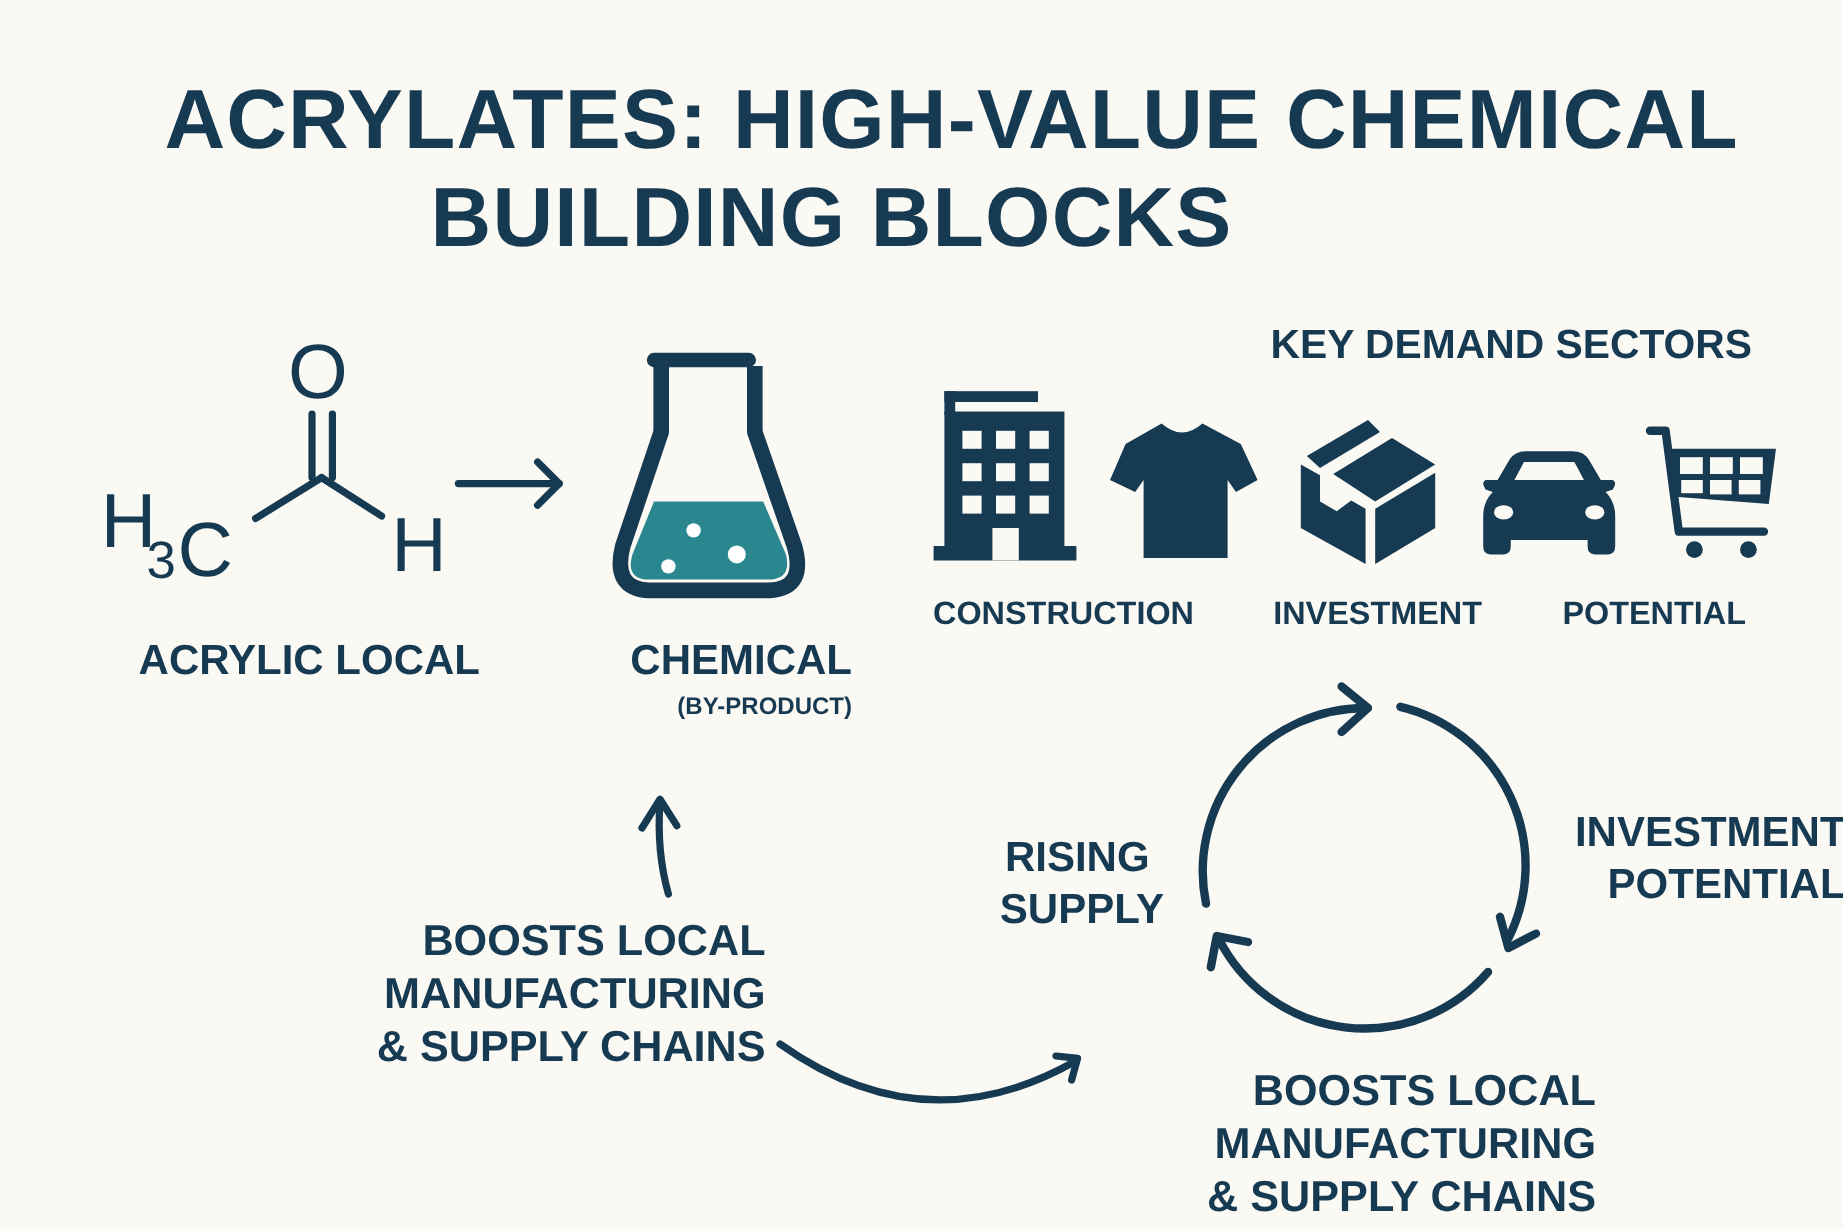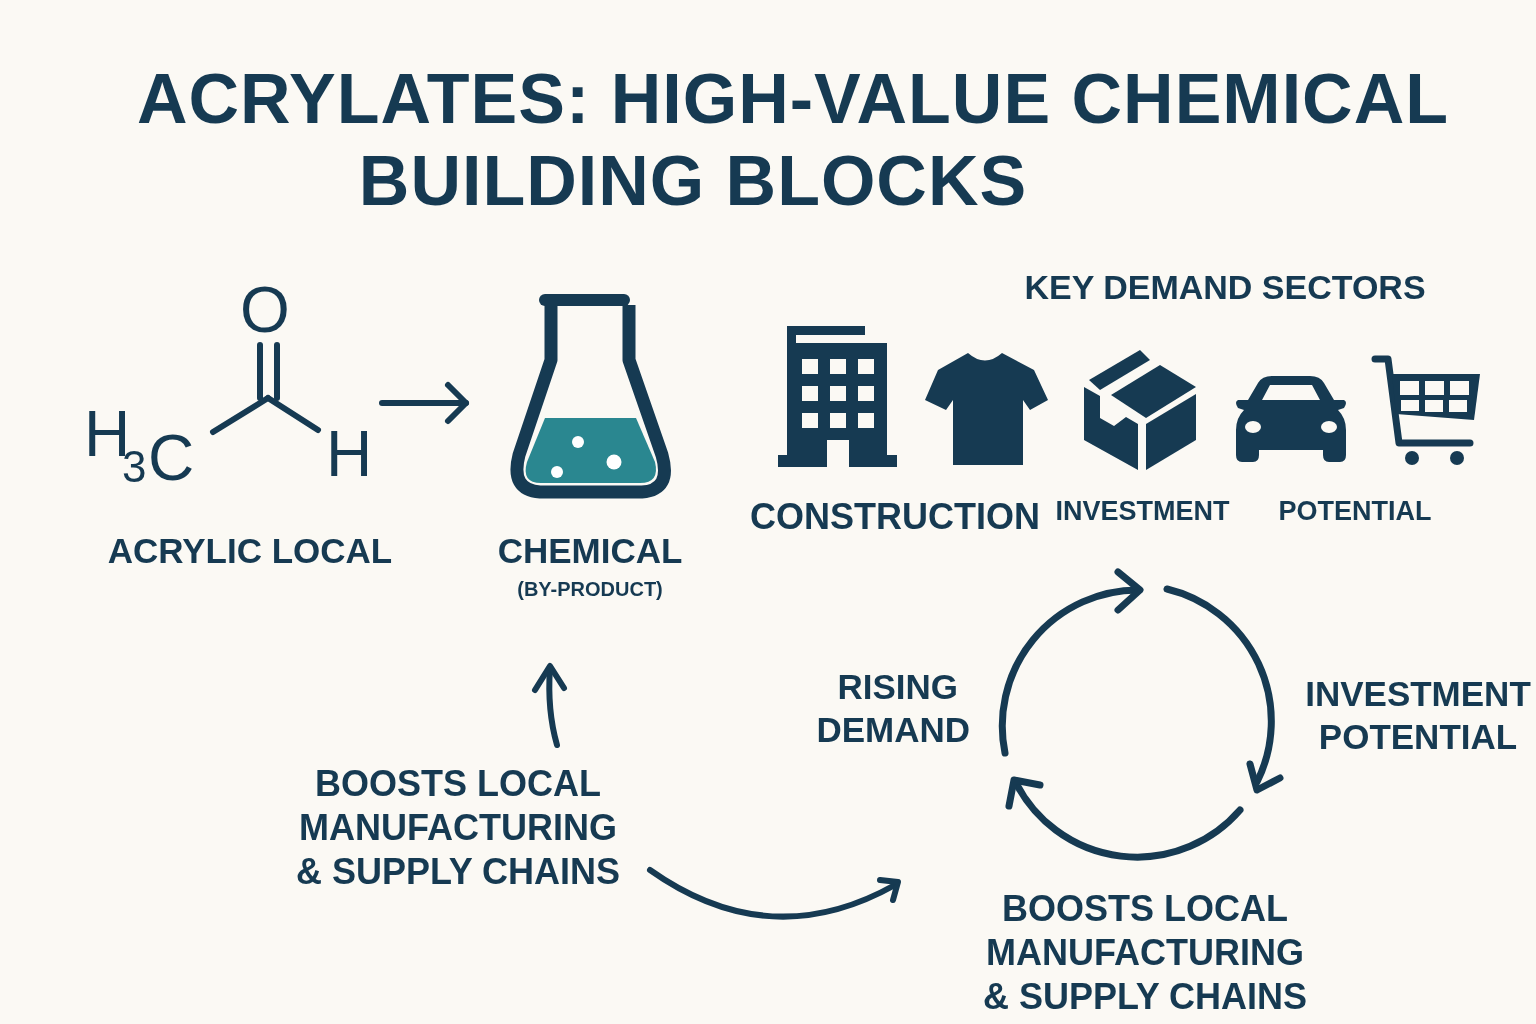--- a/index.html
+++ b/index.html
@@ -12,21 +12,21 @@
   }
   .title {
     position: absolute; left: 0; top: 58px; width: 1586px;
     text-align: center; font-weight: 700; font-size: 70px; line-height: 82px;
     letter-spacing: 1px; color: #163a52;
   }
   .title .l1 { display:block; }
   .title .l2 { display:block; margin-left: -200px; }
   .lbl {
     position: absolute; font-weight: 700; color: #163a52;
-    text-align: center; white-space: nowrap;
+    text-align: right; white-space: nowrap;
   }
   svg { position: absolute; overflow: visible; }
   .chem-text { font-family: "Liberation Sans", sans-serif; fill: #163a52; }
 </style>
 </head>
 <body>
 
 <div class="title">
   <span class="l1">ACRYLATES: HIGH-VALUE CHEMICAL</span>
   <span class="l2">BUILDING BLOCKS</span>
@@ -128,27 +128,27 @@
     <path d="M1240 810 A136 136 0 0 1 1016 783"></path>
     <polyline points="1009,806 1014,780 1040,785"></polyline>
   </g>
 </svg>
 
 <div class="lbl" style="left:100px;top:531px;width:300px;font-size:35px;">ACRYLIC LOCAL</div>
 <div class="lbl" style="left:470px;top:531px;width:240px;font-size:35px;">CHEMICAL</div>
 <div class="lbl" style="left:470px;top:578px;width:240px;font-size:20px;">(BY-PRODUCT)</div>
 
 <div class="lbl" style="left:990px;top:268px;width:470px;font-size:34px;">KEY DEMAND SECTORS</div>
-<div class="lbl" style="left:750px;top:496px;width:245px;font-size:36px;">CONSTRUCTION</div>
+<div class="lbl" style="left:750px;top:496px;width:245px;font-size:27px;">CONSTRUCTION</div>
 <div class="lbl" style="left:1050px;top:496px;width:185px;font-size:27px;">INVESTMENT</div>
 <div class="lbl" style="left:1255px;top:496px;width:200px;font-size:27px;">POTENTIAL</div>
 
 <div class="lbl" style="left:790px;top:665px;width:180px;font-size:35px;line-height:43px;text-align:right;">
-  <div style="padding-right:12px;">RISING</div>
-  <div>DEMAND</div>
+  <div style="padding-right:12px;margin-top:28px;">RISING</div>
+  <div>SUPPLY</div>
 </div>
 <div class="lbl" style="left:1298px;top:672px;width:240px;font-size:35px;line-height:43px;">
   <div>INVESTMENT</div>
   <div>POTENTIAL</div>
 </div>
 <div class="lbl" style="left:960px;top:887px;width:370px;font-size:36px;line-height:44px;">
   <div>BOOSTS LOCAL</div>
   <div>MANUFACTURING</div>
   <div>&amp; SUPPLY CHAINS</div>
 </div>

